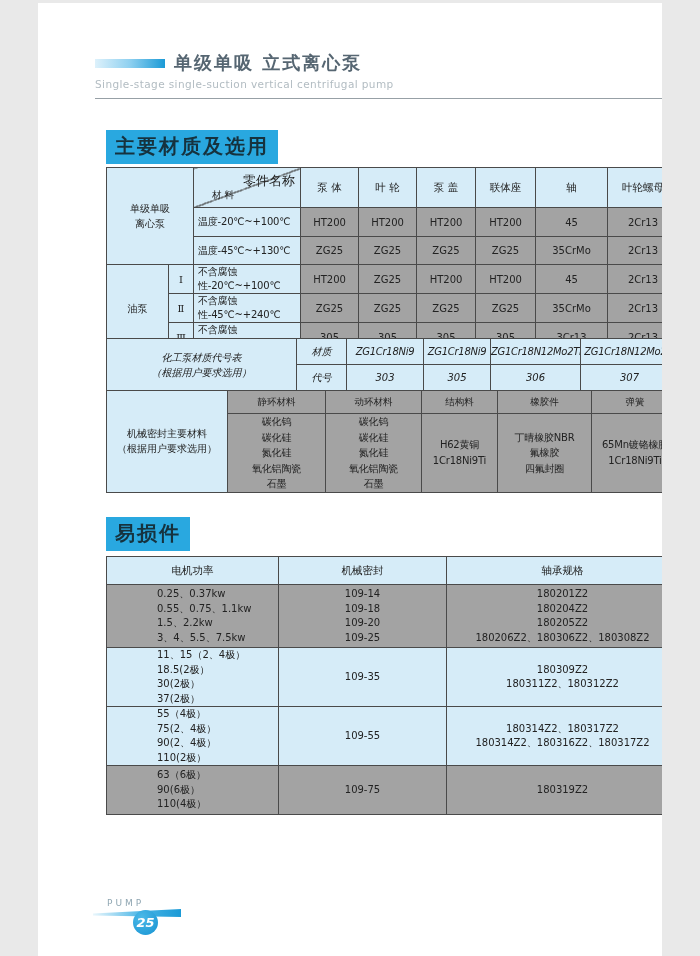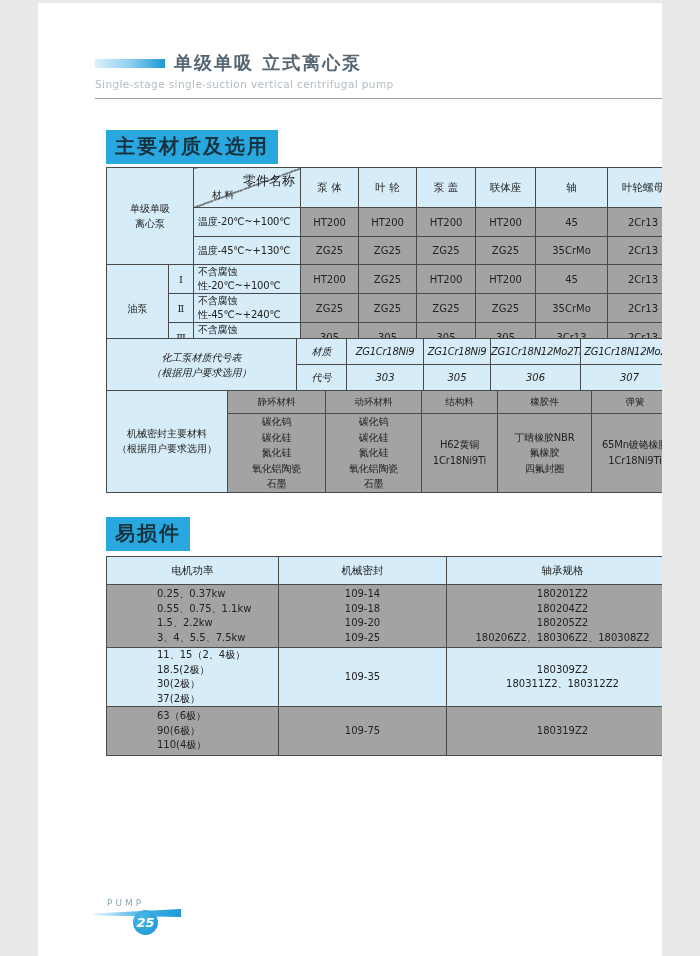--- a/index.html
+++ b/index.html
@@ -260,20 +260,29 @@
     </tr>
     <tr style="height:57px">
       <td class="pale power pre">11、15（2、4极）
 18.5(2极）
 30(2极）
 37(2极）</td>
       <td class="pale pre">109-35</td>
       <td class="pale pre">180309Z2
 180311Z2、180312Z2</td>
     </tr>
+    <tr style="height:57px">
+      <td class="pale power pre">55（4极）
+75(2、4极）
+90(2、4极）
+110(2极）</td>
+      <td class="pale pre">109-55</td>
+      <td class="pale pre">180314Z2、180317Z2
+180314Z2、180316Z2、180317Z2</td>
+    </tr>
     <tr style="height:49px">
       <td class="white power pre">63（6极）
 90(6极）
 110(4极）</td>
       <td class="white pre">109-75</td>
       <td class="white pre">180319Z2</td>
     </tr>
   </tbody>
     </table>
 

